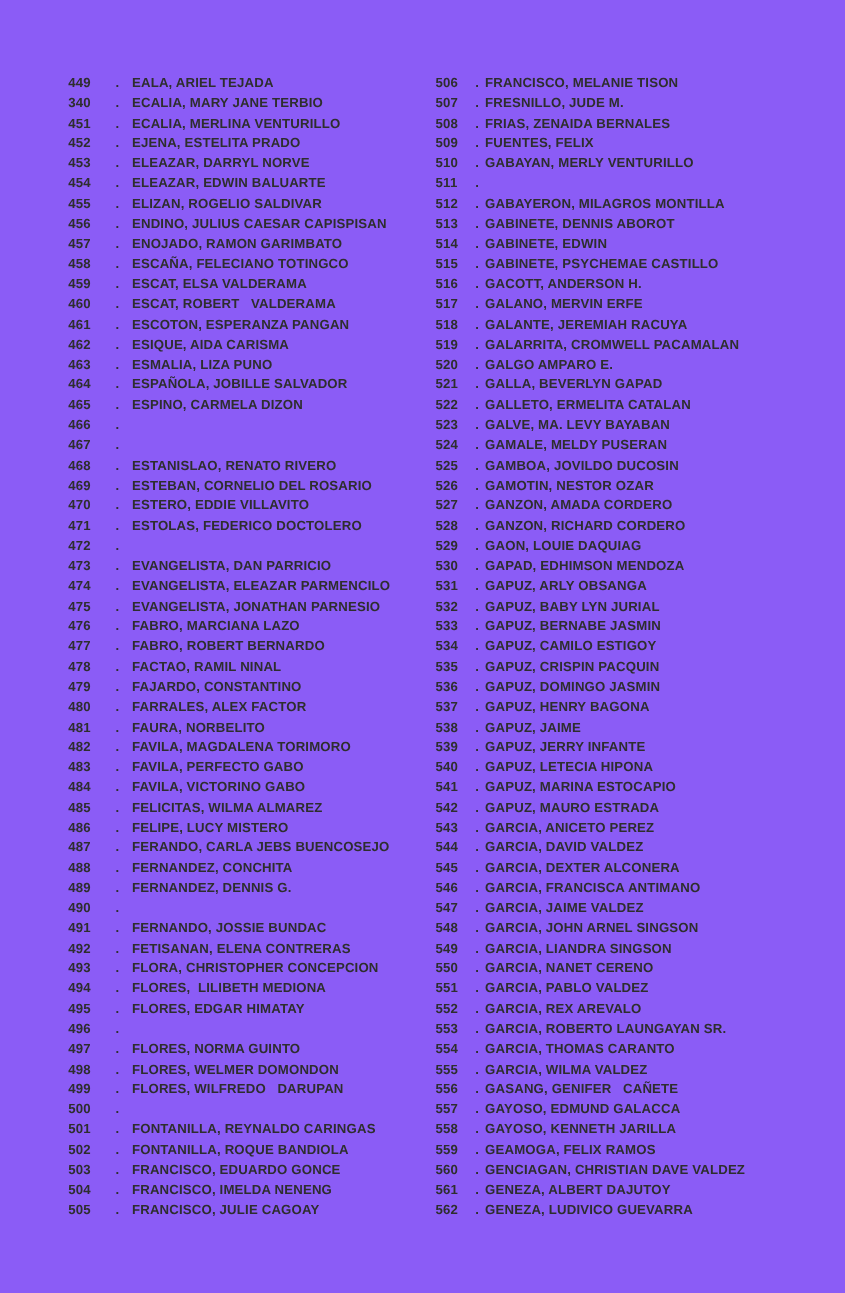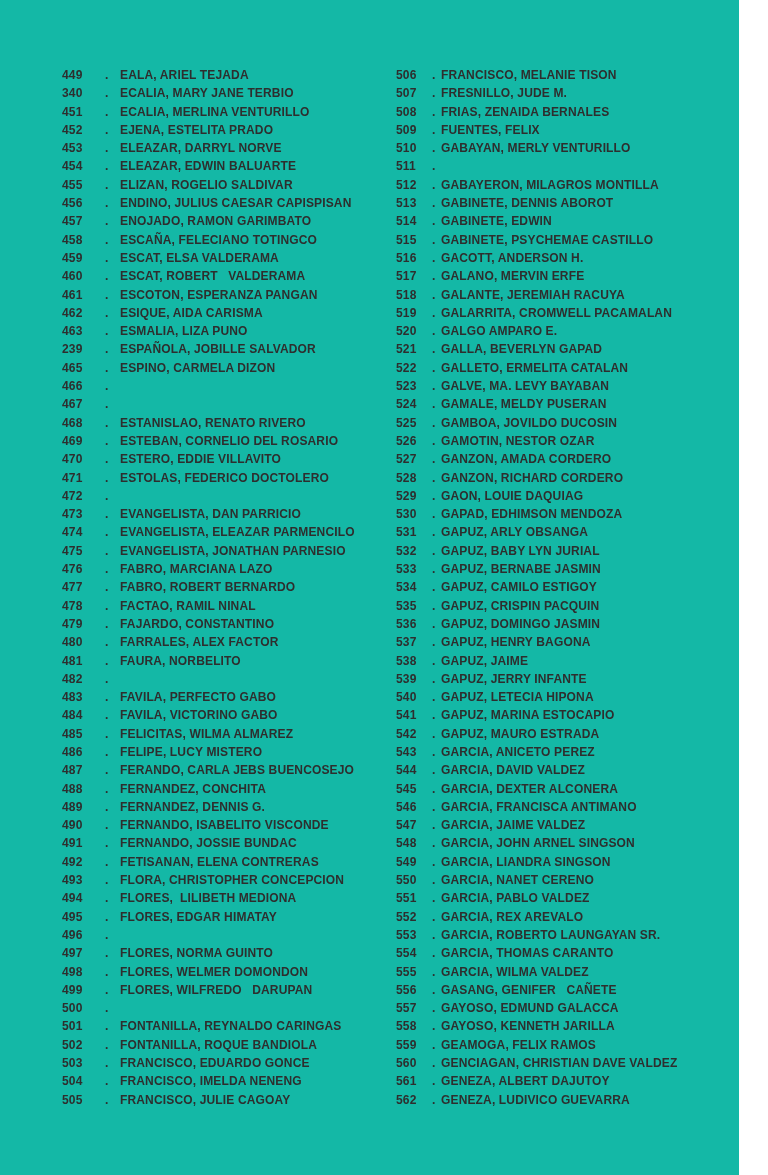--- a/index.html
+++ b/index.html
@@ -2,27 +2,26 @@
 <html><head>
 <meta charset="utf-8">
 <style>
   html, body {
     margin: 0;
     padding: 0;
     background: #ffffff;
   }
   .page {
     position: relative;
-    width: 706px;
+    width: 768px;
     height: 1175px;
-    background: #14b8a6;
+    background: #8b5cf6;
     overflow: hidden;
     font-family: "Liberation Sans", sans-serif;
     color: #2e2e2e;
-    padding-left: 33px;
   }
   .column {
     position: absolute;
     top: 66px;
   }
   .col-left  { left: 62px;  }
   .col-right { left: 396px; }
   .row {
     display: flex;
     align-items: baseline;
@@ -54,47 +53,47 @@
       <div class="row"><span class="num">454</span><span class="dot">.</span><span class="name">ELEAZAR, EDWIN BALUARTE</span></div>
       <div class="row"><span class="num">455</span><span class="dot">.</span><span class="name">ELIZAN, ROGELIO SALDIVAR</span></div>
       <div class="row"><span class="num">456</span><span class="dot">.</span><span class="name">ENDINO, JULIUS CAESAR CAPISPISAN</span></div>
       <div class="row"><span class="num">457</span><span class="dot">.</span><span class="name">ENOJADO, RAMON GARIMBATO</span></div>
       <div class="row"><span class="num">458</span><span class="dot">.</span><span class="name">ESCAÑA, FELECIANO TOTINGCO</span></div>
       <div class="row"><span class="num">459</span><span class="dot">.</span><span class="name">ESCAT, ELSA VALDERAMA</span></div>
       <div class="row"><span class="num">460</span><span class="dot">.</span><span class="name">ESCAT, ROBERT   VALDERAMA</span></div>
       <div class="row"><span class="num">461</span><span class="dot">.</span><span class="name">ESCOTON, ESPERANZA PANGAN</span></div>
       <div class="row"><span class="num">462</span><span class="dot">.</span><span class="name">ESIQUE, AIDA CARISMA</span></div>
       <div class="row"><span class="num">463</span><span class="dot">.</span><span class="name">ESMALIA, LIZA PUNO</span></div>
-      <div class="row"><span class="num">239</span><span class="dot">.</span><span class="name">ESPAÑOLA, JOBILLE SALVADOR</span></div>
+      <div class="row"><span class="num">464</span><span class="dot">.</span><span class="name">ESPAÑOLA, JOBILLE SALVADOR</span></div>
       <div class="row"><span class="num">465</span><span class="dot">.</span><span class="name">ESPINO, CARMELA DIZON</span></div>
       <div class="row"><span class="num">466</span><span class="dot">.</span></div>
       <div class="row"><span class="num">467</span><span class="dot">.</span></div>
       <div class="row"><span class="num">468</span><span class="dot">.</span><span class="name">ESTANISLAO, RENATO RIVERO</span></div>
       <div class="row"><span class="num">469</span><span class="dot">.</span><span class="name">ESTEBAN, CORNELIO DEL ROSARIO</span></div>
       <div class="row"><span class="num">470</span><span class="dot">.</span><span class="name">ESTERO, EDDIE VILLAVITO</span></div>
       <div class="row"><span class="num">471</span><span class="dot">.</span><span class="name">ESTOLAS, FEDERICO DOCTOLERO</span></div>
       <div class="row"><span class="num">472</span><span class="dot">.</span></div>
       <div class="row"><span class="num">473</span><span class="dot">.</span><span class="name">EVANGELISTA, DAN PARRICIO</span></div>
       <div class="row"><span class="num">474</span><span class="dot">.</span><span class="name">EVANGELISTA, ELEAZAR PARMENCILO</span></div>
       <div class="row"><span class="num">475</span><span class="dot">.</span><span class="name">EVANGELISTA, JONATHAN PARNESIO</span></div>
       <div class="row"><span class="num">476</span><span class="dot">.</span><span class="name">FABRO, MARCIANA LAZO</span></div>
       <div class="row"><span class="num">477</span><span class="dot">.</span><span class="name">FABRO, ROBERT BERNARDO</span></div>
       <div class="row"><span class="num">478</span><span class="dot">.</span><span class="name">FACTAO, RAMIL NINAL</span></div>
       <div class="row"><span class="num">479</span><span class="dot">.</span><span class="name">FAJARDO, CONSTANTINO</span></div>
       <div class="row"><span class="num">480</span><span class="dot">.</span><span class="name">FARRALES, ALEX FACTOR</span></div>
       <div class="row"><span class="num">481</span><span class="dot">.</span><span class="name">FAURA, NORBELITO</span></div>
-      <div class="row"><span class="num">482</span><span class="dot">.</span></div>
+      <div class="row"><span class="num">482</span><span class="dot">.</span><span class="name">FAVILA, MAGDALENA TORIMORO</span></div>
       <div class="row"><span class="num">483</span><span class="dot">.</span><span class="name">FAVILA, PERFECTO GABO</span></div>
       <div class="row"><span class="num">484</span><span class="dot">.</span><span class="name">FAVILA, VICTORINO GABO</span></div>
       <div class="row"><span class="num">485</span><span class="dot">.</span><span class="name">FELICITAS, WILMA ALMAREZ</span></div>
       <div class="row"><span class="num">486</span><span class="dot">.</span><span class="name">FELIPE, LUCY MISTERO</span></div>
       <div class="row"><span class="num">487</span><span class="dot">.</span><span class="name">FERANDO, CARLA JEBS BUENCOSEJO</span></div>
       <div class="row"><span class="num">488</span><span class="dot">.</span><span class="name">FERNANDEZ, CONCHITA</span></div>
       <div class="row"><span class="num">489</span><span class="dot">.</span><span class="name">FERNANDEZ, DENNIS G.</span></div>
-      <div class="row"><span class="num">490</span><span class="dot">.</span><span class="name">FERNANDO, ISABELITO VISCONDE</span></div>
+      <div class="row"><span class="num">490</span><span class="dot">.</span></div>
       <div class="row"><span class="num">491</span><span class="dot">.</span><span class="name">FERNANDO, JOSSIE BUNDAC</span></div>
       <div class="row"><span class="num">492</span><span class="dot">.</span><span class="name">FETISANAN, ELENA CONTRERAS</span></div>
       <div class="row"><span class="num">493</span><span class="dot">.</span><span class="name">FLORA, CHRISTOPHER CONCEPCION</span></div>
       <div class="row"><span class="num">494</span><span class="dot">.</span><span class="name">FLORES,  LILIBETH MEDIONA</span></div>
       <div class="row"><span class="num">495</span><span class="dot">.</span><span class="name">FLORES, EDGAR HIMATAY</span></div>
       <div class="row"><span class="num">496</span><span class="dot">.</span></div>
       <div class="row"><span class="num">497</span><span class="dot">.</span><span class="name">FLORES, NORMA GUINTO</span></div>
       <div class="row"><span class="num">498</span><span class="dot">.</span><span class="name">FLORES, WELMER DOMONDON</span></div>
       <div class="row"><span class="num">499</span><span class="dot">.</span><span class="name">FLORES, WILFREDO   DARUPAN</span></div>
       <div class="row"><span class="num">500</span><span class="dot">.</span></div>

